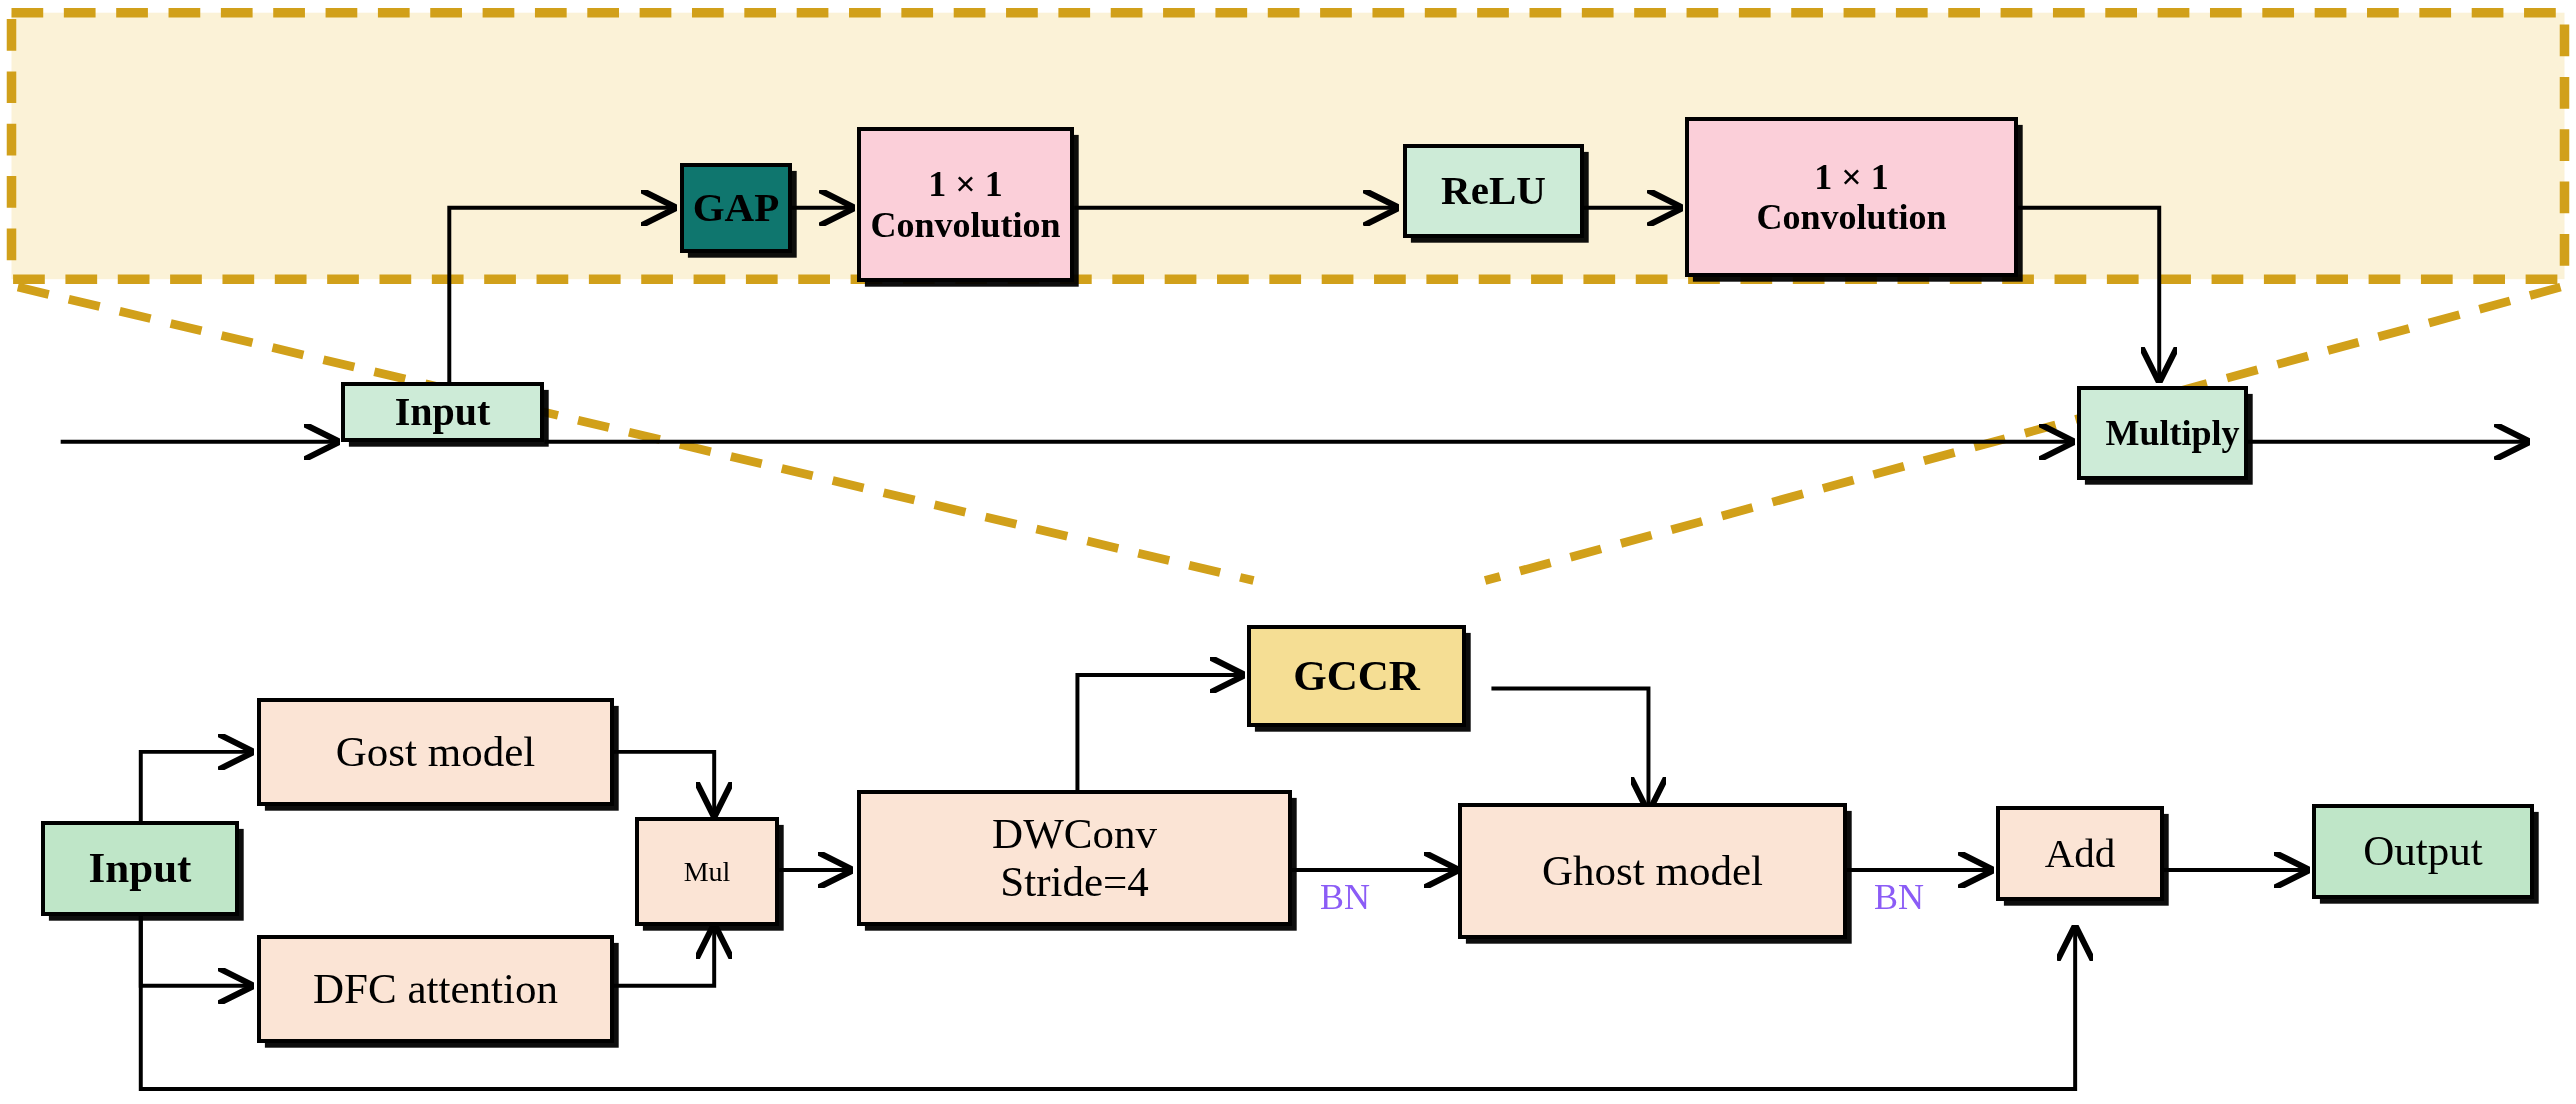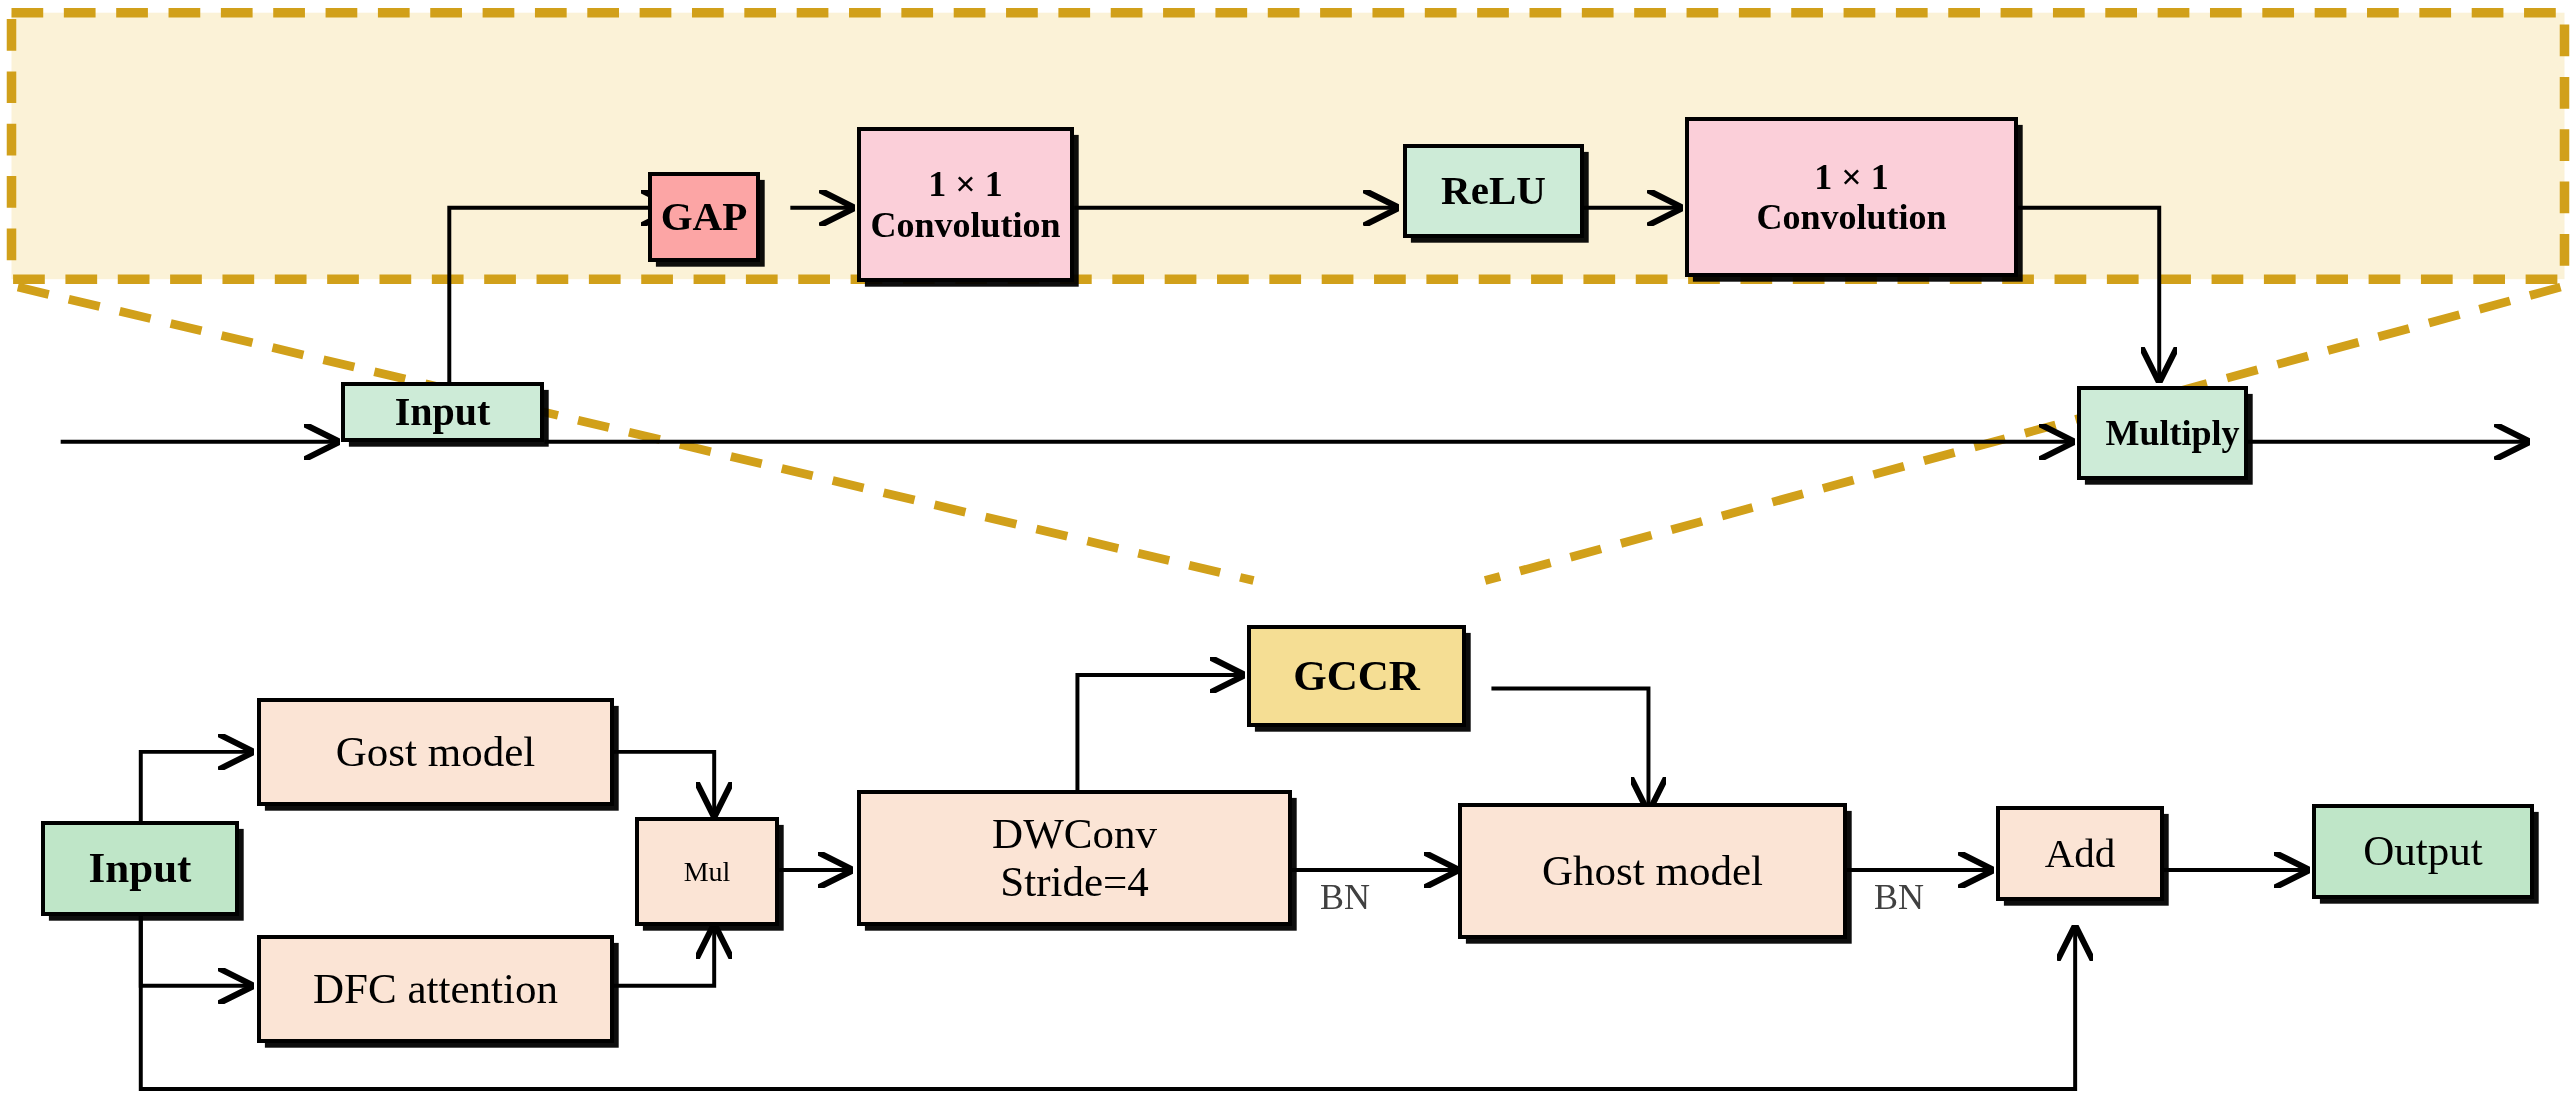--- a/index.html
+++ b/index.html
@@ -4,21 +4,21 @@
 <style>
   html,body{margin:0;padding:0;background:#ffffff;}
   body{width:2576px;height:1104px;position:relative;overflow:hidden;
        font-family:"Liberation Serif","DejaVu Serif",serif;}
   #stage{position:absolute;left:0;top:0;width:2576px;height:1104px;}
   svg.layer{position:absolute;left:0;top:0;width:2576px;height:1104px;pointer-events:none;}
   .node{position:absolute;box-sizing:border-box;display:flex;align-items:center;
         justify-content:center;text-align:center;border:4.8px solid #000000;
         box-shadow:6.3px 6.3px 0 -1.6px rgba(0,0,0,0.95);line-height:1.12;}
   .node span{display:block;}
-  .lbl{position:absolute;color:#404040;white-space:nowrap;}
+  .lbl{position:absolute;color:#8b5cf6;white-space:nowrap;}
 </style>
 </head>
 <body>
 
 <div id="stage">
 
   <svg class="layer" viewBox="0 0 3247 1392">
     <defs>
       <marker id="ar" viewBox="0 0 10 10" refX="9.2" refY="5" markerWidth="9" markerHeight="9" orient="auto-start-reverse">
         <path d="M 0 0 L 10 5 L 0 10" fill="none" stroke="#000" stroke-width="1.7"></path>
@@ -67,22 +67,22 @@
     <path d="M 2722 1097 L 2908 1097" fill="none" stroke="#000" stroke-width="5" marker-end="url(#ar)"></path>
 
     <path d="M 177 1120 L 177 1373 L 2616 1373 L 2616 1170" fill="none" stroke="#000" stroke-width="5" marker-end="url(#ar)"></path>
   </svg>
 
   <div class="node" style="left:341px;top:382px;width:203px;height:60px;background:#CDEBD7;
               font-weight:bold;font-size:40px;">
     <span>Input</span>
   </div>
 
-  <div class="node" style="left:648px;top:163px;width:112px;height:90px;background:#fca5a5;
-              font-weight:bold;font-size:41px;margin-top:9px;">
+  <div class="node" style="left:680px;top:163px;width:112px;height:90px;background:#0f766e;
+              font-weight:bold;font-size:41px;">
     <span>GAP</span>
   </div>
 
   <div class="node" style="left:857px;top:127px;width:217px;height:155px;background:#FBCFD9;
               font-weight:bold;font-size:36px;flex-direction:column;">
     <span>1 × 1</span>
     <span>Convolution</span>
   </div>
 
   <div class="node" style="left:1403px;top:144px;width:181px;height:94px;background:#CDEBD7;

